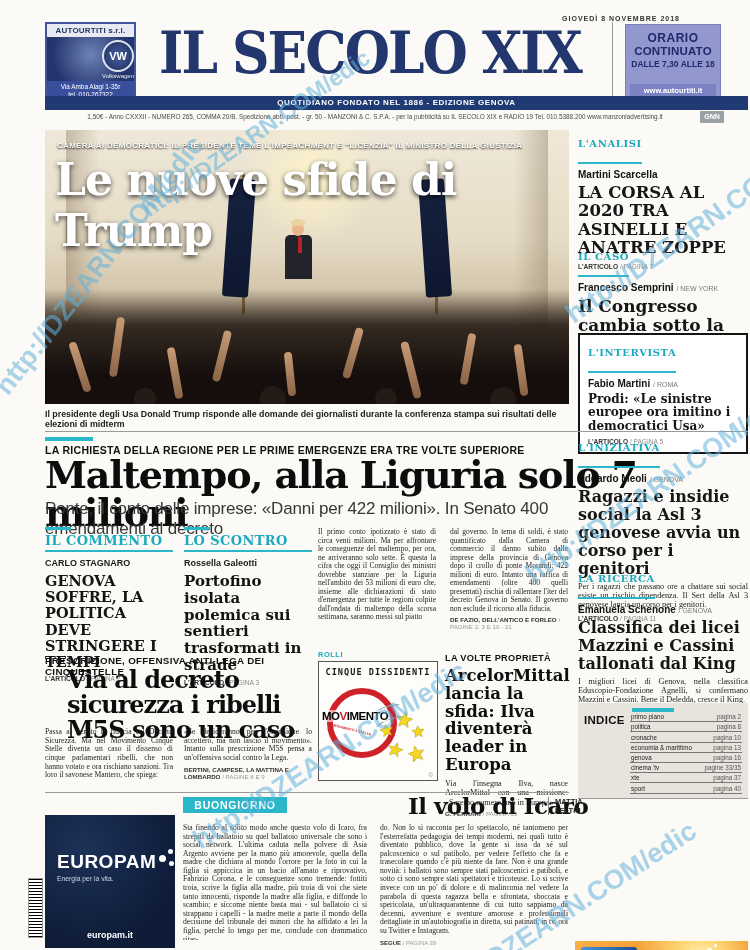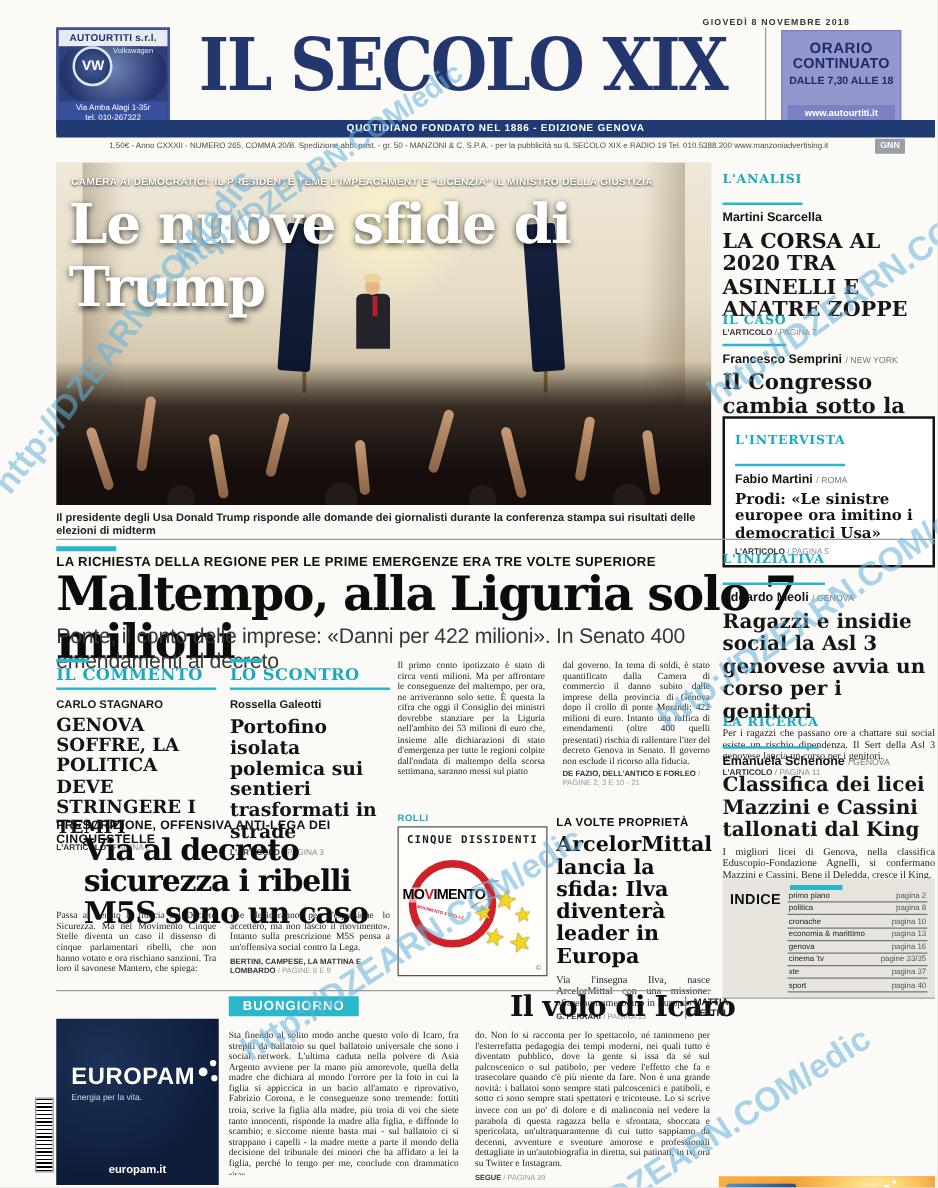--- a/index.html
+++ b/index.html
@@ -8,21 +8,21 @@
   .abs{position:absolute;}
   .serif{font-family:"DejaVu Serif","Liberation Serif",serif;}
   .caps{text-transform:uppercase;}
   .just{text-align:justify;}
   .teal{color:#1ba9bd;}
   .hidden-ov{overflow:hidden;}
 
   
   .vw-ad{left:45px;top:22px;width:91px;height:84px;border:2px solid #41549e;background:#2e3f7b;box-sizing:border-box;}
   .vw-title{background:#e8eaf2;color:#243469;font-size:8px;font-weight:bold;text-align:center;padding:2px 0;letter-spacing:.2px;}
-  .vw-logo-area{height:44px;background:radial-gradient(circle at 50% 40%,#6e83b5,#24356e 75%);display:flex;align-items:flex-start;justify-content:center;border-radius:22px;}
+  .vw-logo-area{height:44px;background:radial-gradient(circle at 50% 40%,#6e83b5,#24356e 75%);display:flex;flex-direction:column;align-items:flex-end;justify-content:center;}
   .vw-circle{width:28px;height:28px;border:2px solid #dfe5ee;border-radius:50%;color:#fff;font-weight:bold;font-size:11px;display:flex;align-items:center;justify-content:center;background:radial-gradient(circle,#47609f,#1d2c5c);}
   .vw-word{color:#e7ebf5;font-size:6px;margin-top:1px;}
   .vw-addr{background:#3a4f9c;color:#fff;font-size:6.4px;text-align:center;line-height:1.25;padding-top:2px;}
   .edition-date{left:470px;top:15px;width:210px;font-size:7px;font-weight:bold;color:#333;letter-spacing:1px;text-align:right;}
   .masthead{left:150px;top:24px;width:440px;text-align:center;font-size:52px;font-weight:bold;color:#23366e;
             letter-spacing:-2px;transform:scaleY(1.12);transform-origin:top;line-height:1;}
   .orario{left:625px;top:24px;width:96px;height:78px;background:#9298cd;border:1px solid #7a80bf;box-sizing:border-box;text-align:center;}
   .orario .l1{color:#1e2a6b;font-weight:bold;font-size:12px;margin-top:6px;letter-spacing:.5px;}
   .orario .l2{color:#1e2a6b;font-weight:bold;font-size:11.5px;letter-spacing:.2px;}
   .orario .l3{color:#1e2a6b;font-weight:bold;font-size:8.5px;margin-top:2px;}

